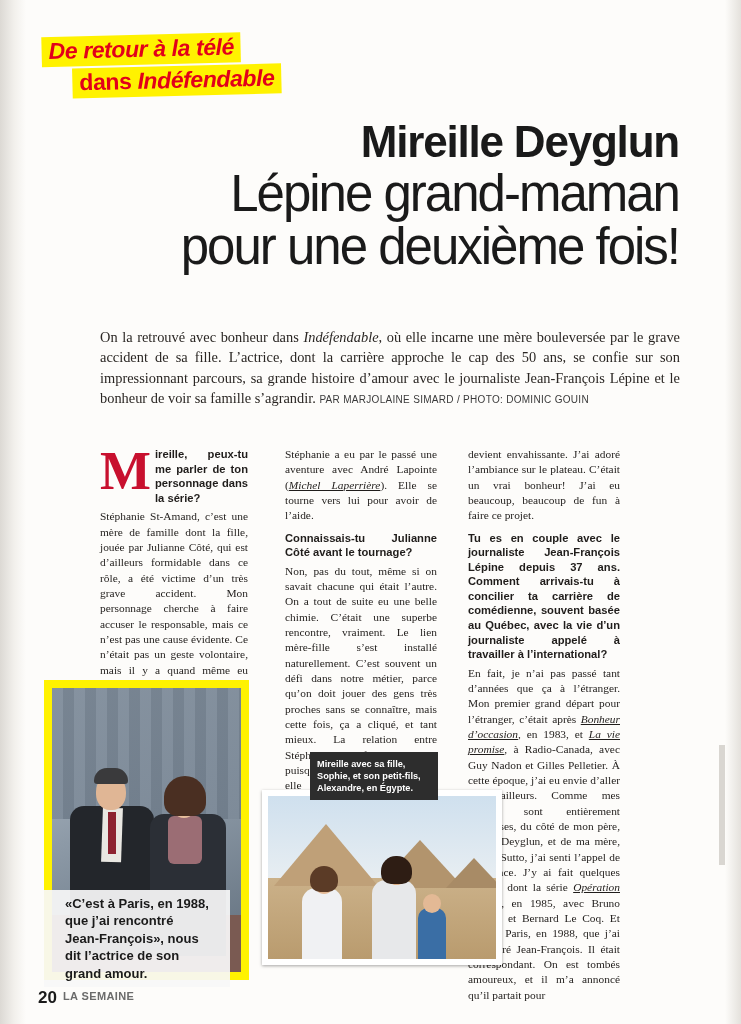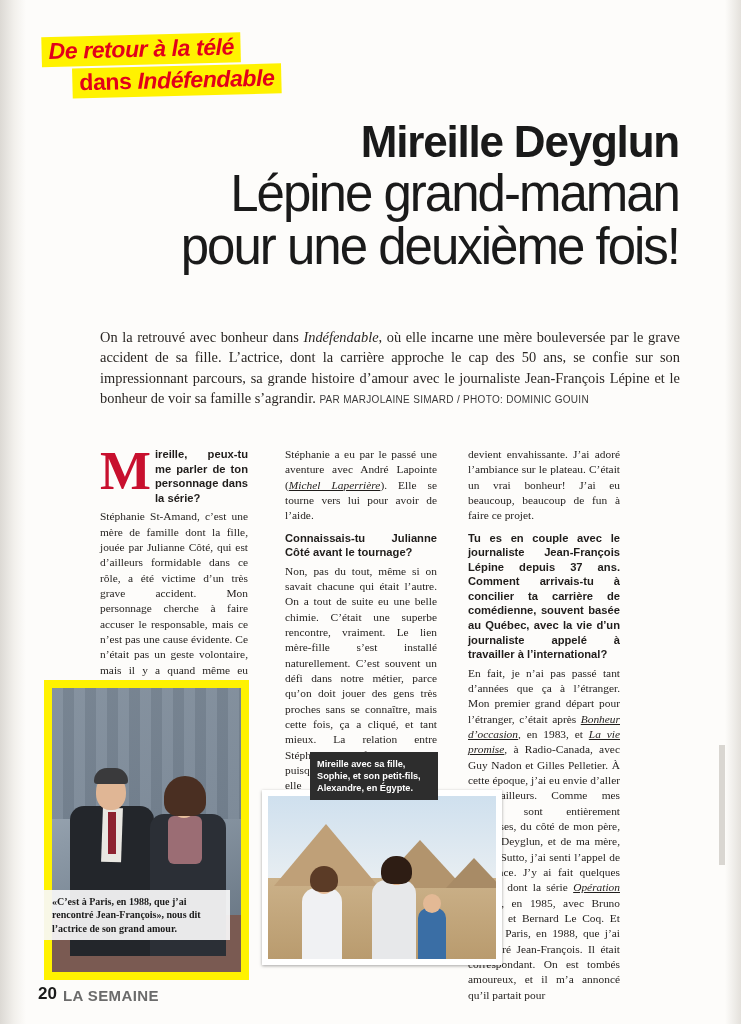--- a/index.html
+++ b/index.html
@@ -309,25 +309,25 @@
     z-index: 16;
     margin-left: 48px;
   }
   .cap-left {
     position: absolute;
     left: 44px;
     top: 890px;
     width: 186px;
     background: rgba(248,248,248,0.93);
     color: #1a1a1a;
-    font-family: Liberation Serif, serif;
-    font-weight: bold;
-    font-size: 10px;
+    font-family: Liberation Sans, sans-serif;
+    font-weight: bold;
+    font-size: 13px;
     line-height: 1.34;
-    padding: 5px 8px;
+    padding: 5px 21px;
     box-sizing: border-box;
     z-index: 18;
   }
 
   
   .folio {
     position: absolute;
     left: 38px;
     bottom: 18px;
     display: flex;
@@ -338,21 +338,21 @@
   .folio .num {
     font-family: "Liberation Sans", sans-serif;
     font-weight: bold;
     font-size: 17px;
     color: #1a1a1a;
     line-height: 1;
   }
   .folio .mag {
     font-family: "Liberation Sans", sans-serif;
     font-weight: bold;
-    font-size: 15px;
+    font-size: 11px;
     letter-spacing: 0.4px;
     color: #6b6b6b;
     line-height: 1.4;
   }
 
   
   .vcredit {
     position: absolute;
     right: 10px;
     bottom: 70px;

